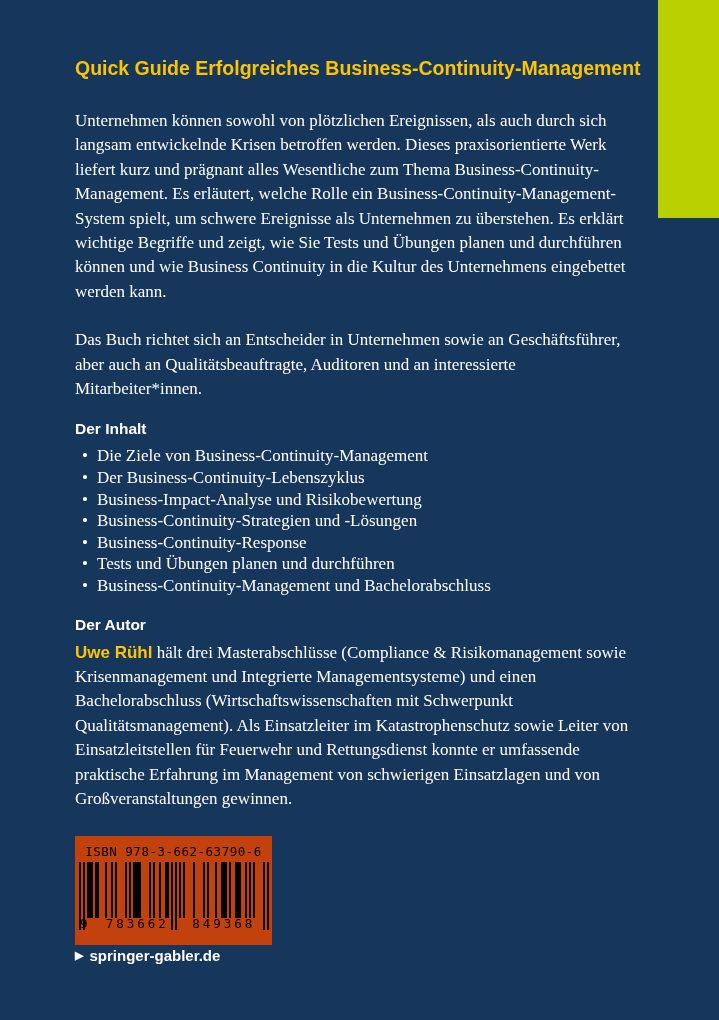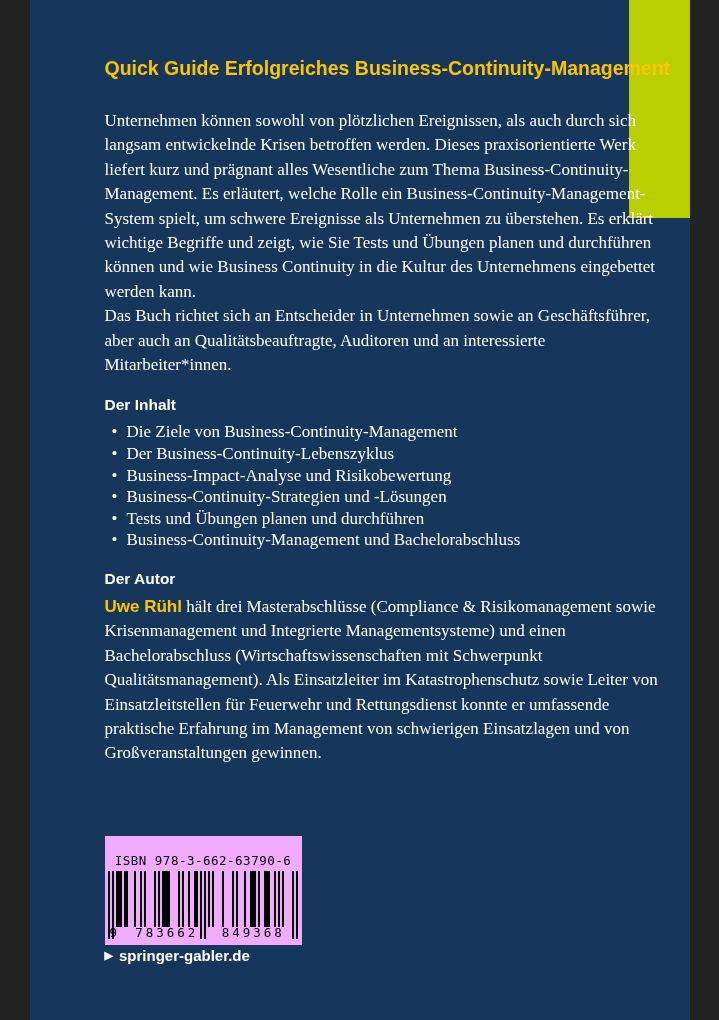--- a/index.html
+++ b/index.html
@@ -1,19 +1,19 @@
 <!DOCTYPE html>
 <html style="--navy: #17365c; --green: #b9cf00; --yellow: #fdc500; --white: #ffffff;"><head>
 <meta charset="utf-8">
 <style>
   * { margin: 0; padding: 0; box-sizing: border-box; }
   html, body { background: #222; }
   .cover {
     position: relative;
-    width: 660px;
+    width: 719px;
     height: 1020px;
     margin: 0 auto;
     background: var(--navy, #17365c);
     overflow: hidden;
     font-family: "Liberation Serif", serif;
   }
   .green-stripe {
     position: absolute;
     top: 0; right: 0;
     width: 61px;
@@ -32,20 +32,21 @@
     font-weight: bold;
     font-size: 19.5px;
     line-height: 24px;
     color: var(--yellow, #fdc500);
     margin-bottom: 29px;
   }
   .body-text {
     font-size: 17px;
     line-height: 24.4px;
     text-align: left;
+    margin-top: 24px;
   }
   .heading {
     font-family: "Liberation Sans", sans-serif;
     font-weight: bold;
     font-size: 15.5px;
     color: var(--white, #ffffff);
     margin-top: 19px;
     margin-bottom: 7px;
   }
   ul.contents { list-style: none; }
@@ -65,23 +66,23 @@
     font-family: "Liberation Sans", sans-serif;
     font-weight: bold;
     color: var(--yellow, #fdc500);
   }
   .barcode-box {
     position: absolute;
     left: 75px;
     top: 836px;
     width: 197px;
     height: 109px;
-    background: #f0abfc;
+    background: #c2410c;
     color: #000000;
-    padding: 17px 3px 3px;
+    padding: 8px 3px 3px;
   }
   .isbn {
     font-family: "DejaVu Sans Mono", monospace;
     font-size: 12.5px;
     line-height: 15px;
     text-align: center;
     letter-spacing: 0.5px;
     white-space: nowrap;
   }
   .bars {
@@ -131,20 +132,21 @@
 
     <div class="body-text">Unternehmen können sowohl von plötzlichen Ereignissen, als auch durch sich langsam entwickelnde Krisen betroffen werden. Dieses praxisorientierte Werk liefert kurz und prägnant alles Wesentliche zum Thema Business-Continuity-Management. Es erläutert, welche Rolle ein Business-Continuity-Management-System spielt, um schwere Ereignisse als Unternehmen zu überstehen. Es erklärt wichtige Begriffe und zeigt, wie Sie Tests und Übungen planen und durchführen können und wie Business Continuity in die Kultur des Unternehmens eingebettet werden kann.</div>
     <div class="body-text">Das Buch richtet sich an Entscheider in Unternehmen sowie an Geschäftsführer, aber auch an Qualitätsbeauftragte, Auditoren und an interessierte Mitarbeiter*innen.</div>
 
     <div class="heading">Der Inhalt</div>
     <ul class="contents">
       <li>Die Ziele von Business-Continuity-Management</li>
       <li>Der Business-Continuity-Lebenszyklus</li>
       <li>Business-Impact-Analyse und Risikobewertung</li>
       <li>Business-Continuity-Strategien und -Lösungen</li>
+      <li>Business-Continuity-Response</li>
       <li>Tests und Übungen planen und durchführen</li>
       <li>Business-Continuity-Management und Bachelorabschluss</li>
     </ul>
 
     <div class="heading">Der Autor</div>
     <div class="author-para"><span class="author-name">Uwe Rühl</span> <span>hält drei Masterabschlüsse (Compliance &amp; Risikomanagement sowie Krisenmanagement und Integrierte Managementsysteme) und einen Bachelorabschluss (Wirtschaftswissenschaften mit Schwerpunkt Qualitätsmanagement). Als Einsatzleiter im Katastrophenschutz sowie Leiter von Einsatzleitstellen für Feuerwehr und Rettungsdienst konnte er umfassende praktische Erfahrung im Management von schwierigen Einsatzlagen und von Großveranstaltungen gewinnen.</span></div>
   </div>
 
   <div class="barcode-box">
     <div class="isbn">ISBN 978-3-662-63790-6</div>

